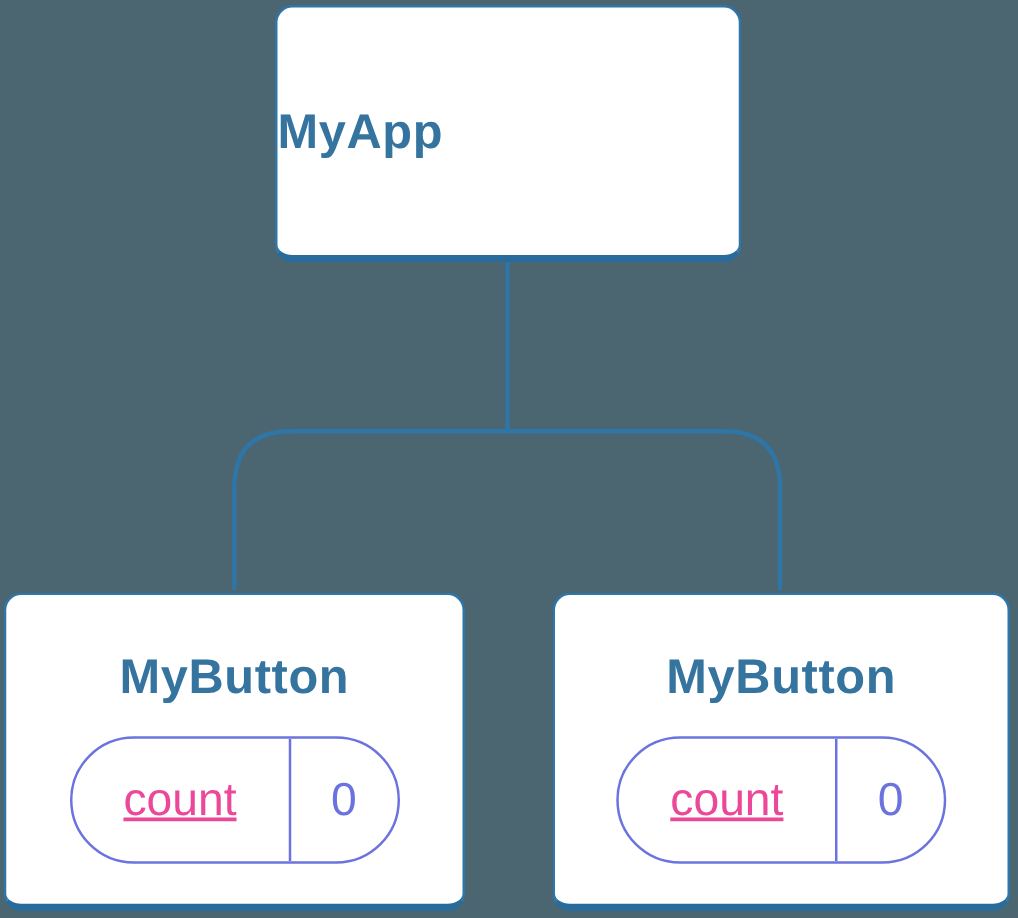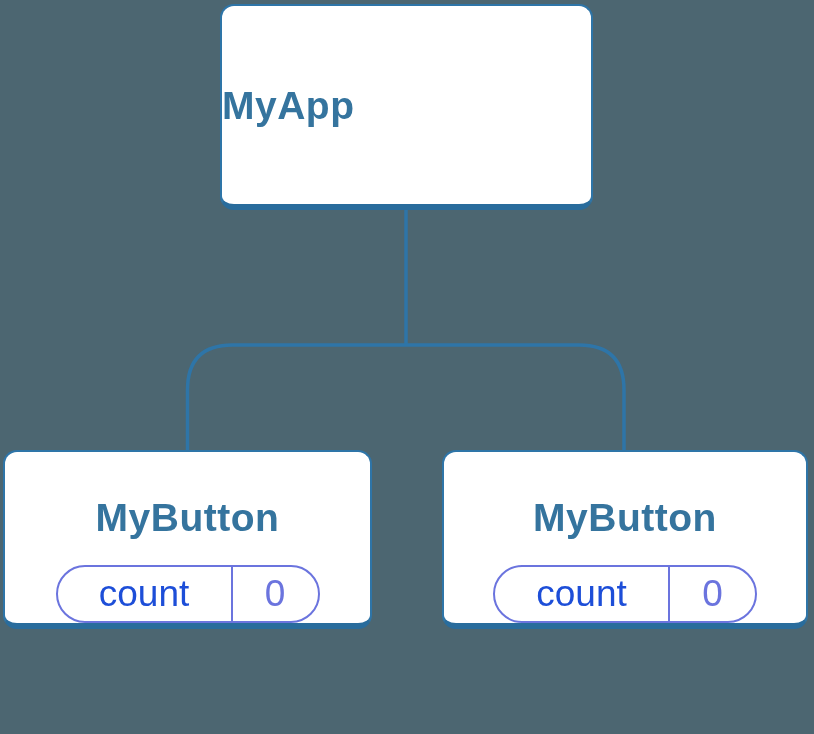--- a/index.html
+++ b/index.html
@@ -32,23 +32,23 @@
   }
   .node-root {
     left: 220px;
     top: 4px;
     width: 373px;
     height: 206px;
     display: flex;
     align-items: center;
   }
   .node-child {
-    top: 450px;
+    top: 474px;
     width: 369px;
-    height: 179px;
+    height: 255px;
     display: flex;
     flex-direction: column;
     align-items: center;
   }
   .node-child-left { left: 3px; }
   .node-child-right { left: 442px; width: 366px; }
   .node-title {
     color: #35749E;
     font-size: 39px;
     font-weight: 700;
@@ -68,23 +68,24 @@
     display: flex;
     align-items: stretch;
     overflow: hidden;
     background: transparent;
   }
   .state-name {
     flex: 0 0 173px;
     display: flex;
     align-items: center;
     justify-content: center;
-    color: #1d4ed8;
+    color: #ec4899;
     font-size: 37px;
     font-weight: 400;
+    text-decoration: underline;
   }
   .state-value {
     flex: 1 1 auto;
     border-left: 2px solid #6B74DE;
     display: flex;
     align-items: center;
     justify-content: center;
     color: #6B74DE;
     font-size: 37px;
     font-weight: 400;

